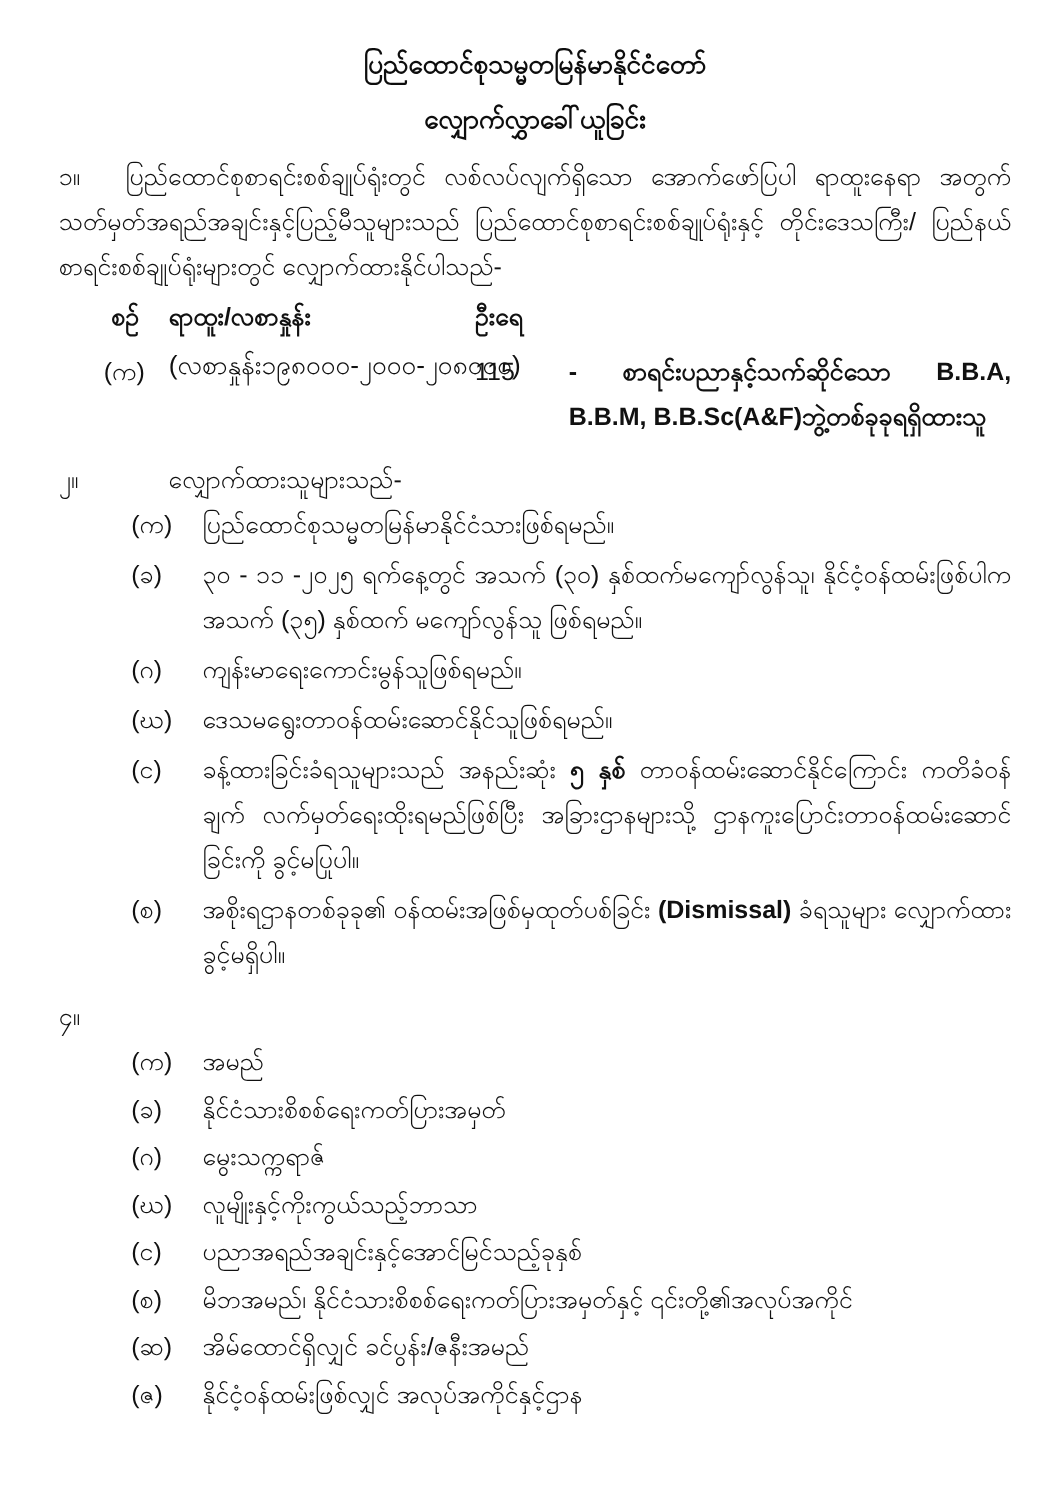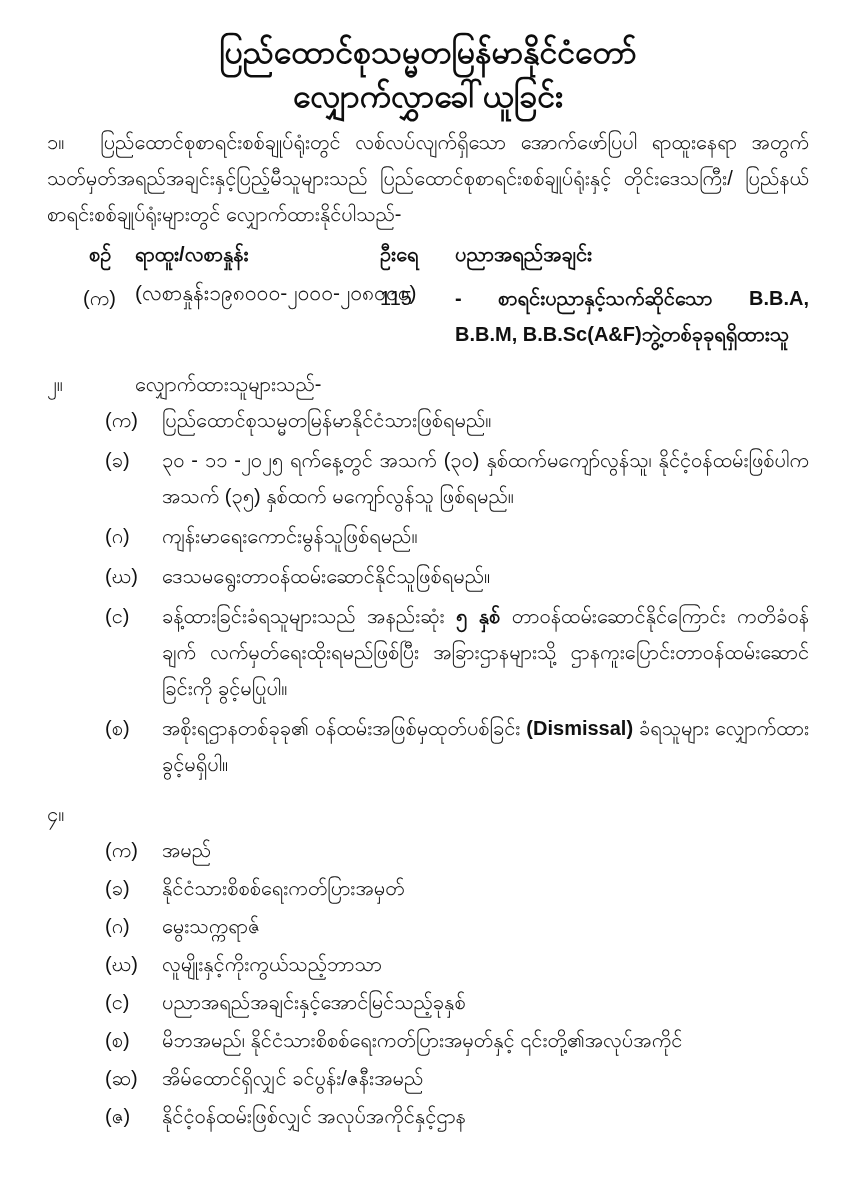--- a/index.html
+++ b/index.html
@@ -17,21 +17,21 @@
     color: #111111;
     overflow: hidden;
     box-sizing: border-box;
     padding: 30px 40px 20px 47px;
     font-size: 20px;
     line-height: 36px;
   }
   .title-block {
     text-align: center;
     font-weight: 700;
-    font-size: 32px;
+    font-size: 21px;
     line-height: 44px;
     color: #0d0d0d;
   }
   .para {
     margin-top: 6px;
     text-align: justify;
   }
   .para .sec-num {
     font-weight: 400;
   }
@@ -85,21 +85,20 @@
 
   <div class="para">
     <span class="sec-num gap-1">၁။</span><span>ပြည်ထောင်စုစာရင်းစစ်ချုပ်ရုံးတွင် လစ်လပ်လျက်ရှိသော အောက်ဖော်ပြပါ ရာထူးနေရာ အတွက် သတ်မှတ်အရည်အချင်းနှင့်ပြည့်မီသူများသည် ပြည်ထောင်စုစာရင်းစစ်ချုပ်ရုံးနှင့် တိုင်းဒေသကြီး/ ပြည်နယ် စာရင်းစစ်ချုပ်ရုံးများတွင် လျှောက်ထားနိုင်ပါသည်-</span>
   </div>
 
   <div class="jobs-table">
     <div class="t-row t-head">
       <div class="c-serial">စဉ်</div>
       <div class="c-pos">ရာထူး/လစာနှုန်း</div>
       <div class="c-count">ဦးရေ</div>
-      <div class="c-qual-h">ပညာအရည်အချင်း</div>
     </div>
     <div class="t-row t-body">
       <div class="c-serial">(က)</div>
       <div class="c-pos">
         <div class="salary-note">(လစာနှုန်း၁၉၈၀၀၀-၂၀၀၀-၂၀၈၀၀၀)</div>
       </div>
       <div class="c-count">115</div>
       <div class="c-qual">- စာရင်းပညာနှင့်သက်ဆိုင်သော B.B.A, B.B.M, B.B.Sc(A&amp;F)ဘွဲ့တစ်ခုခုရရှိထားသူ</div>
     </div>
   </div>

